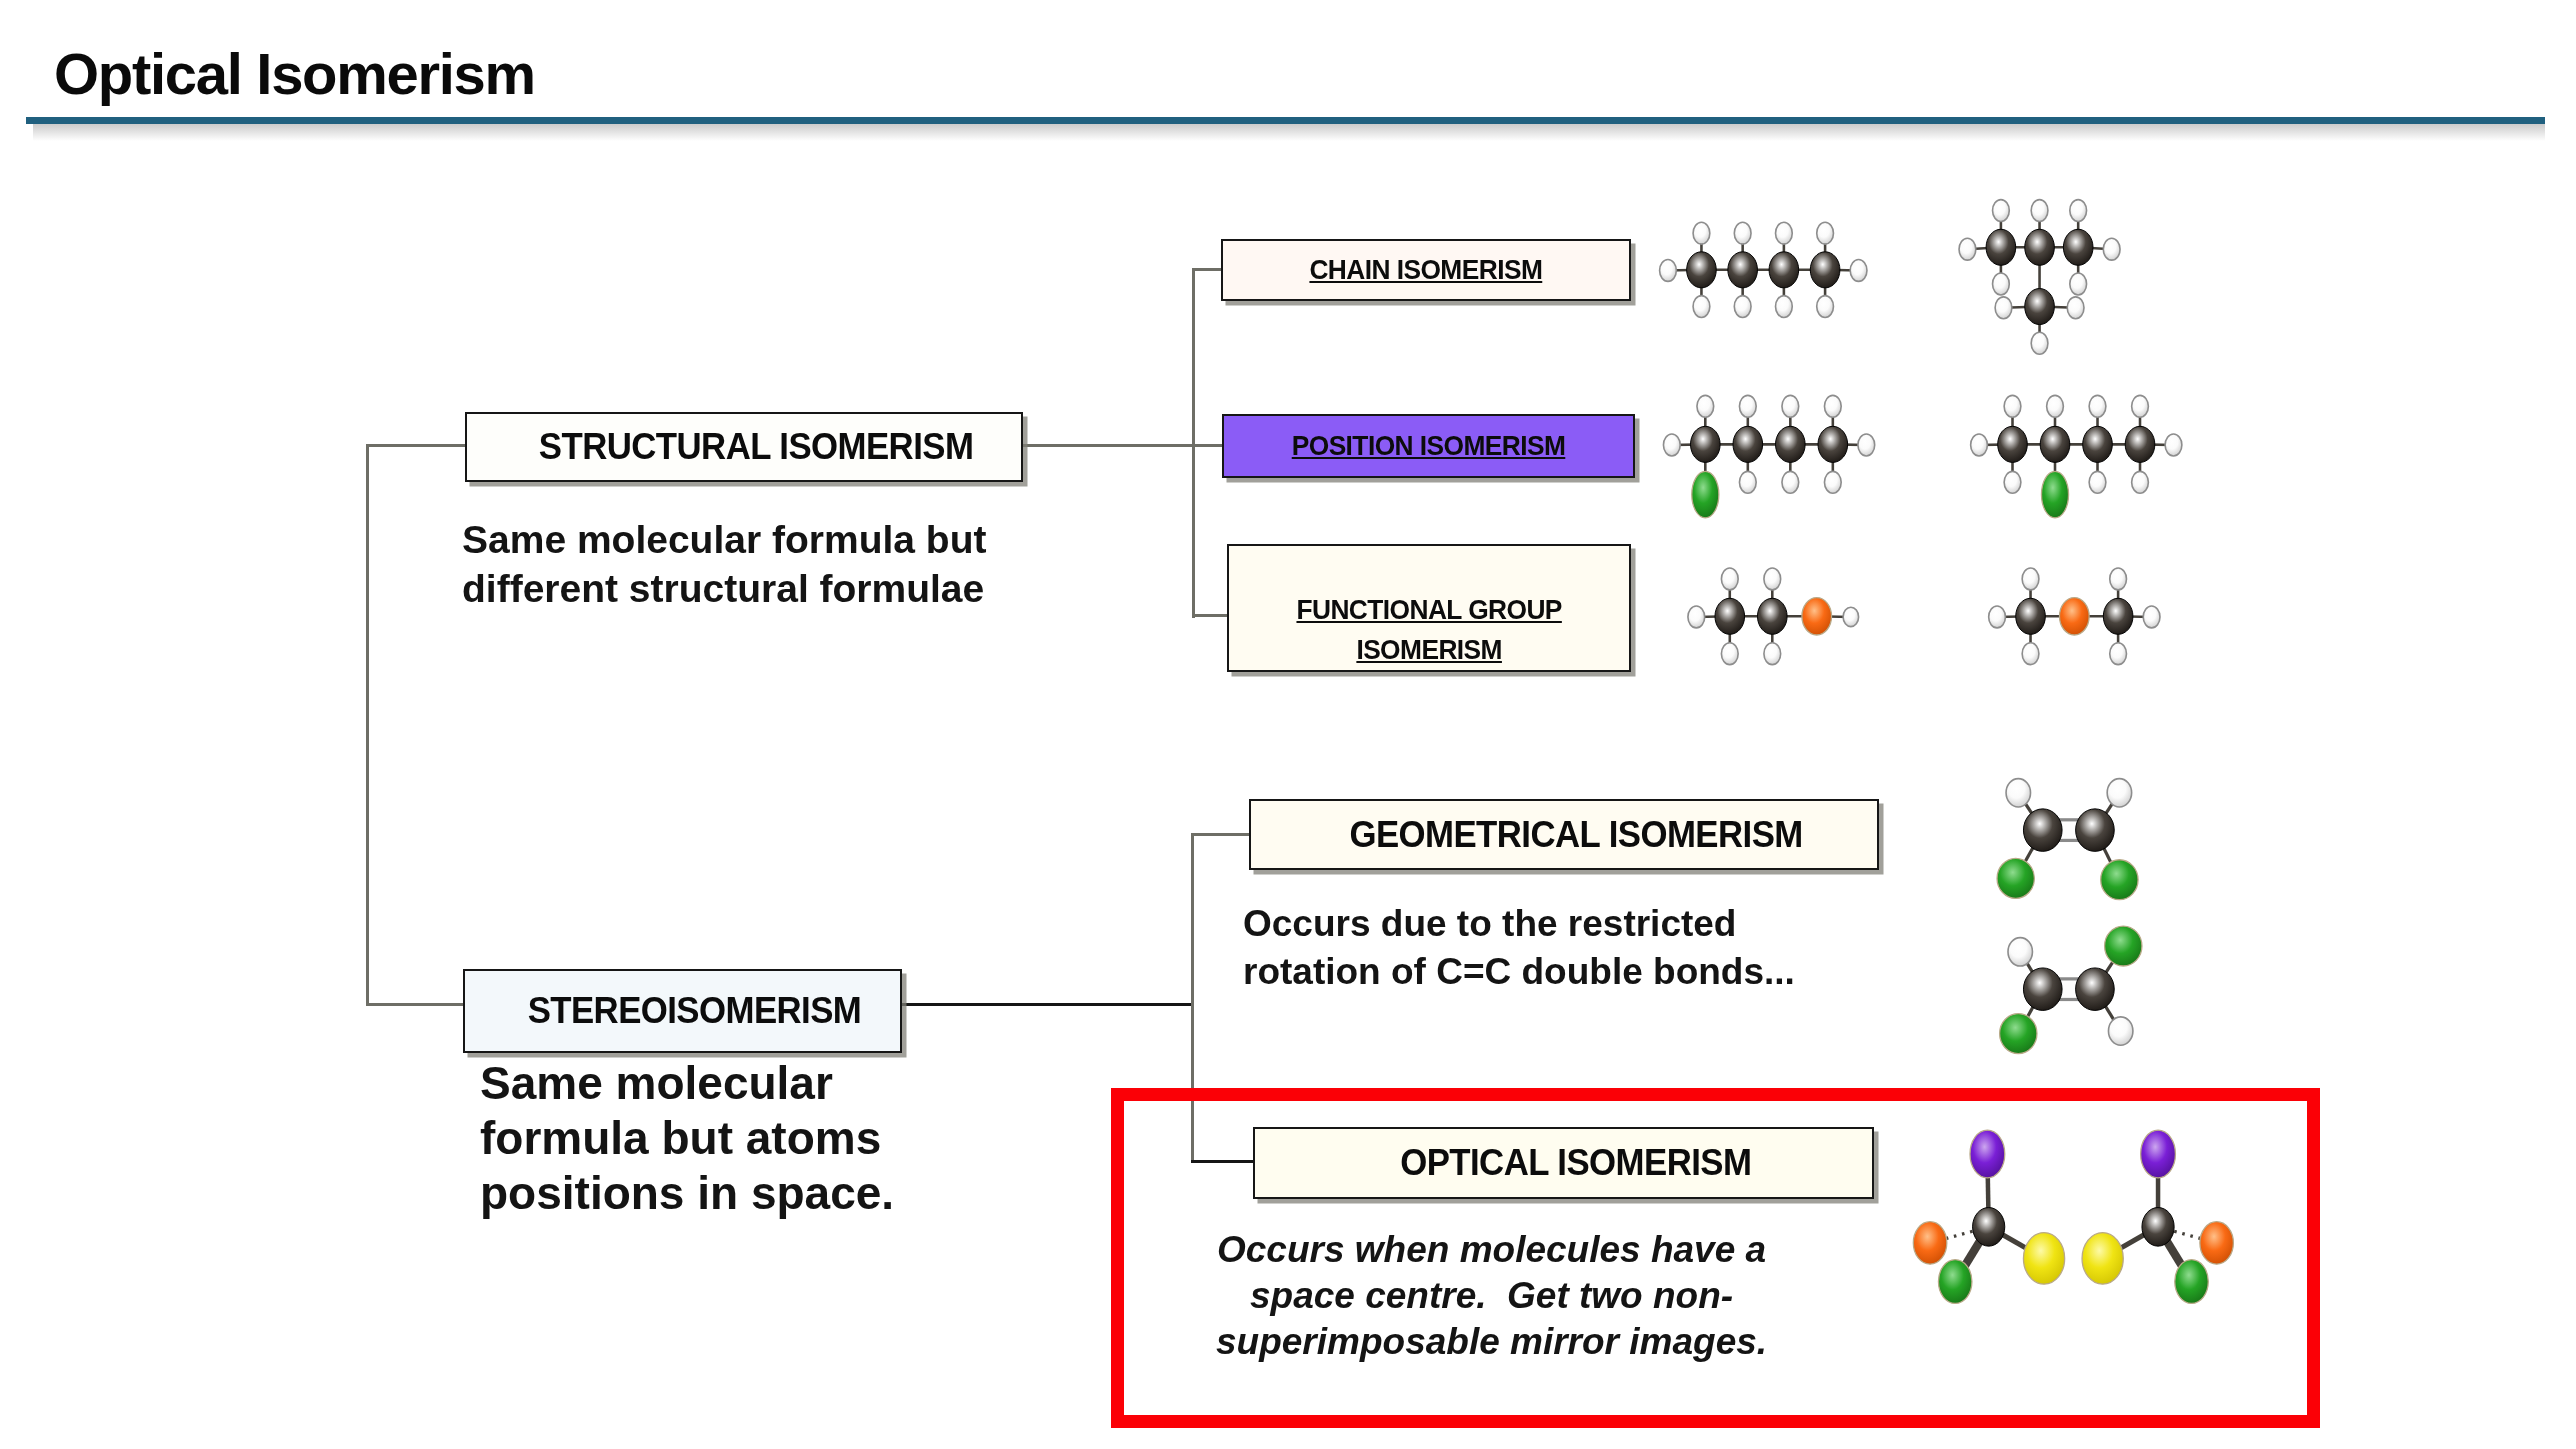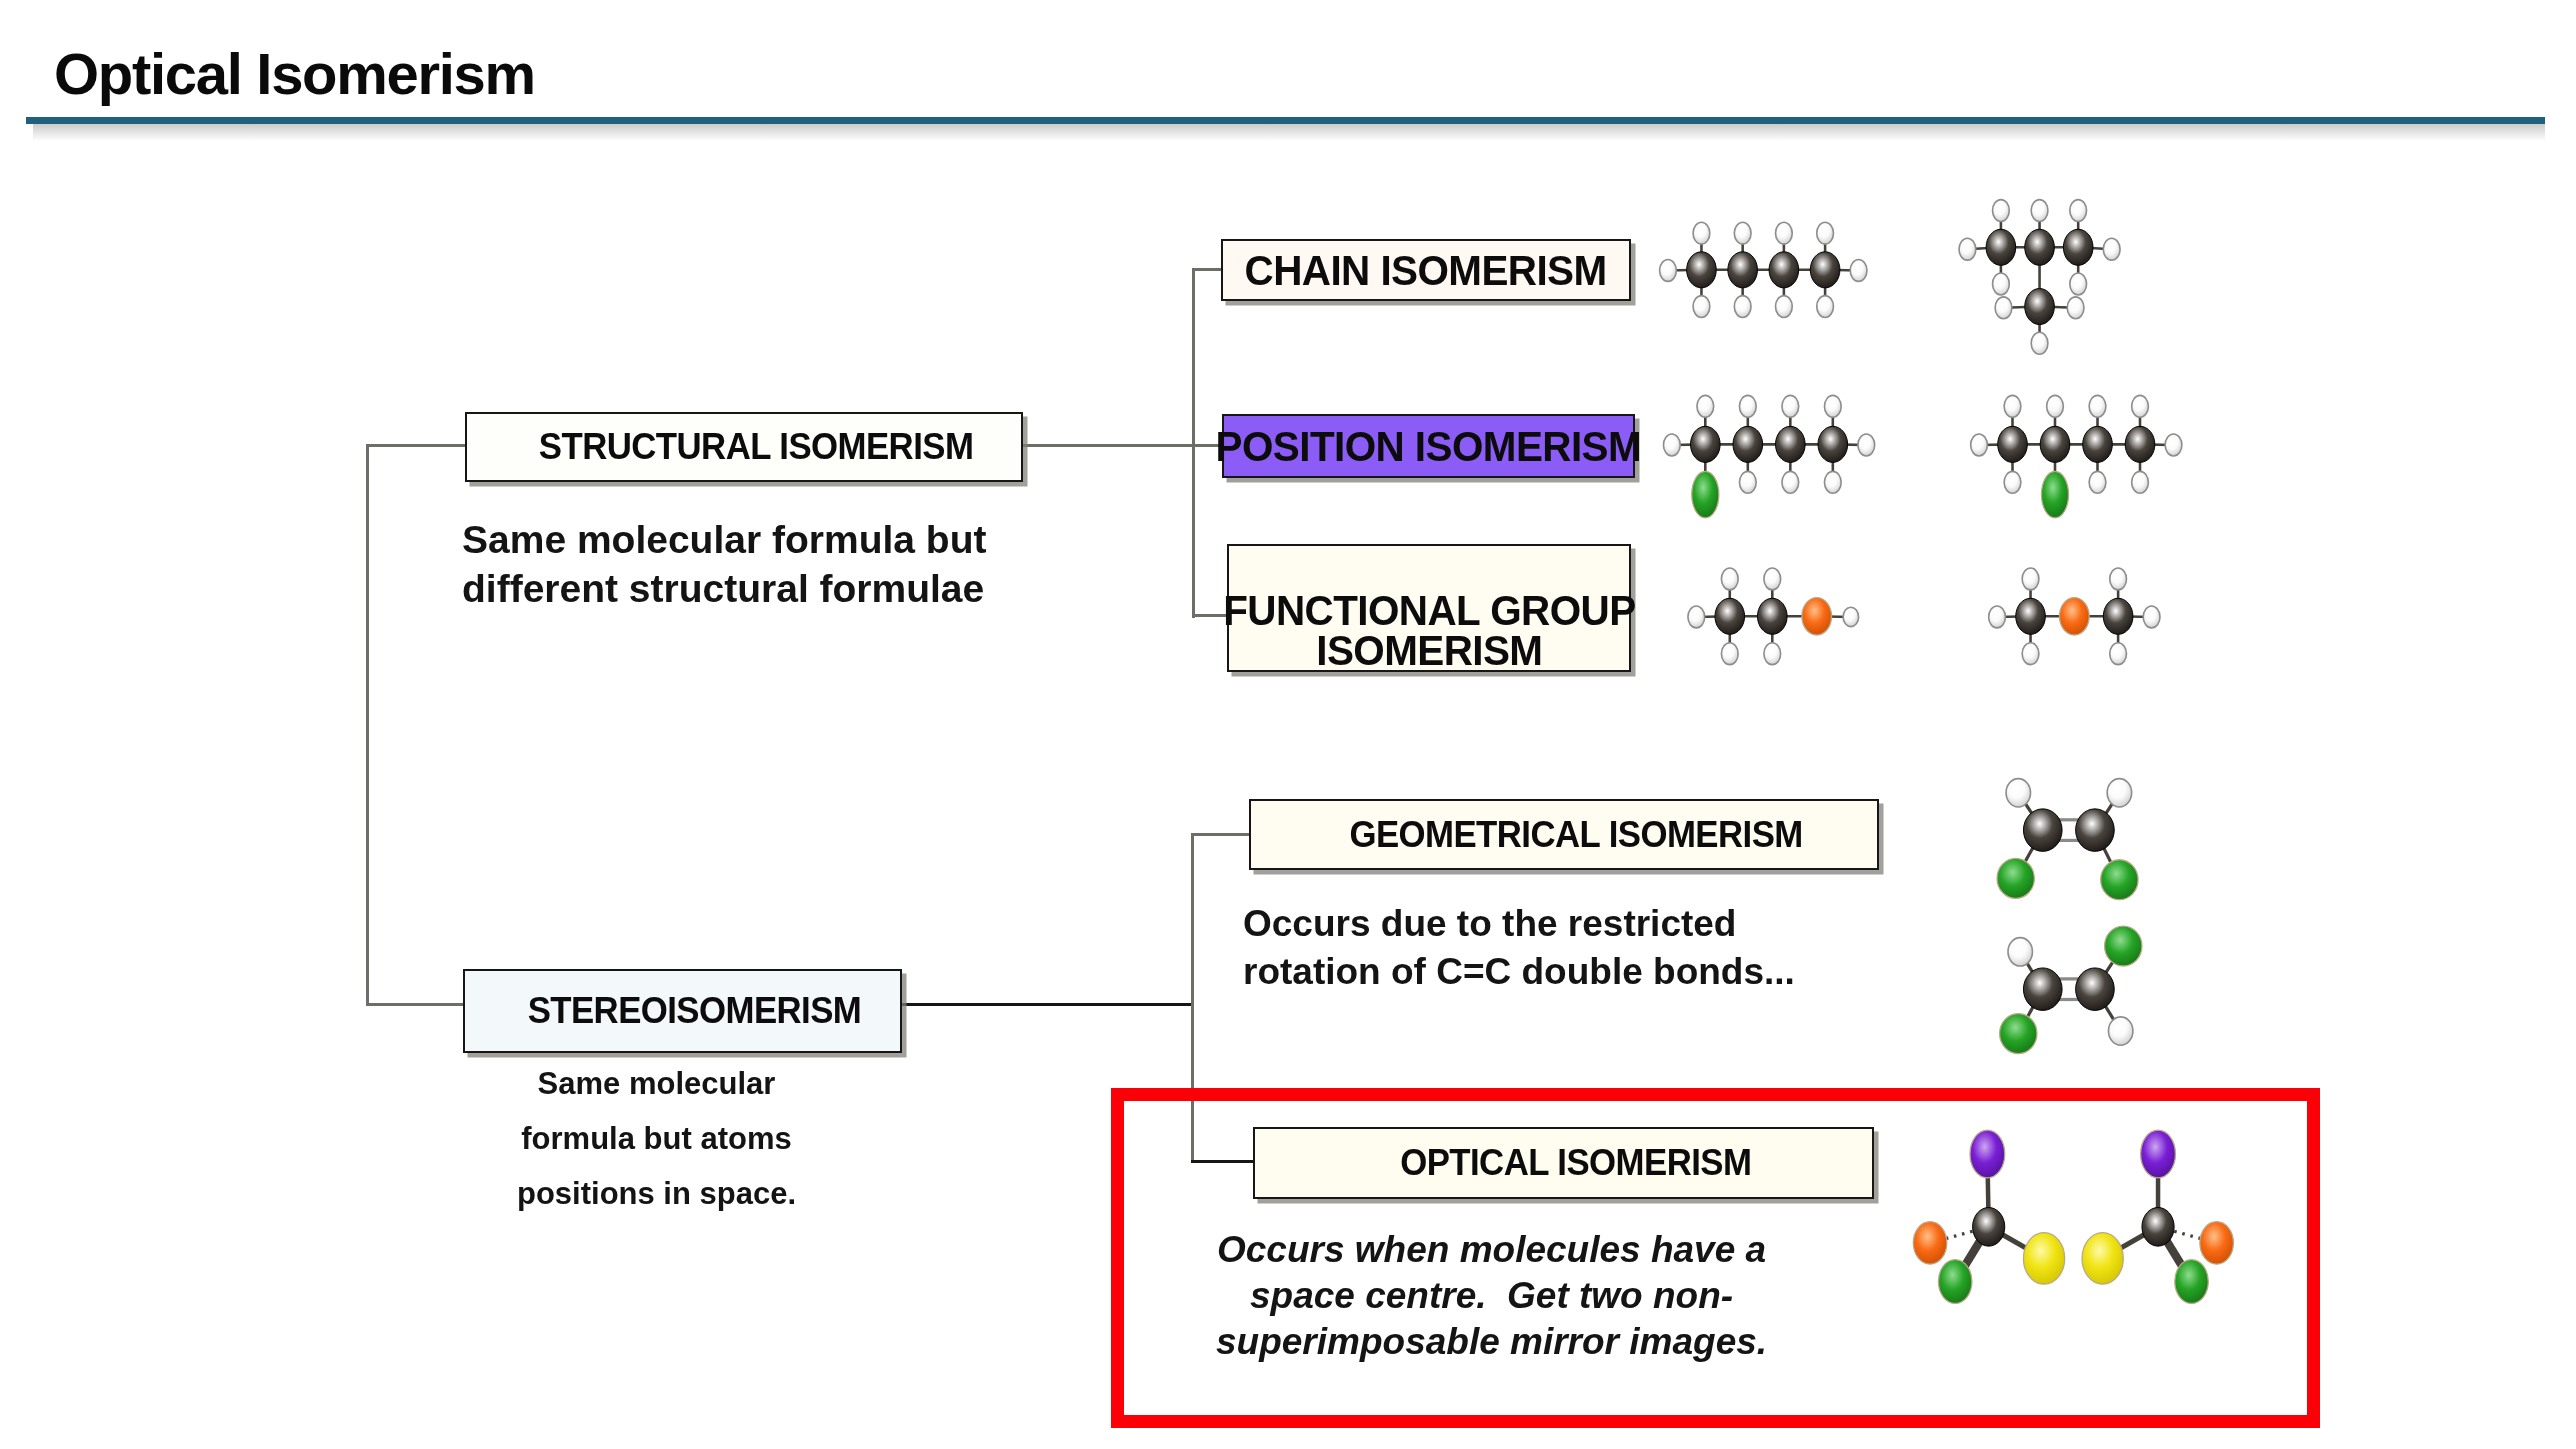--- a/index.html
+++ b/index.html
@@ -17,21 +17,21 @@
   .tline{position:absolute;background:#6e6e66;}
   .tline.dark{background:#161616;}
   .nbox{
     position:absolute;box-sizing:border-box;border:2.6px solid #161616;background:#fffdf6;
     box-shadow:4.5px 4.5px 0 rgba(130,128,120,.75);
     display:flex;align-items:center;justify-content:center;text-align:center;
     font-weight:bold;color:#0c0c0c;
   }
   .nbox .lbl{display:inline-block;transform:scaleX(.94);letter-spacing:-0.6px;white-space:pre;}
   .big{font-size:37px;padding-left:24px;}
-  .small{font-size:43px;}
+  .small{font-size:28px;text-decoration:underline;}
   .desc{position:absolute;font-weight:bold;color:#141414;}
   .desc div{white-space:pre;}
   .red-frame{position:absolute;left:1111px;top:1088px;width:1209px;height:340px;
     box-sizing:border-box;border:13px solid #fb0006;z-index:6;}
   svg{position:absolute;left:0;top:0;z-index:4;}
   .nbox{z-index:5;}
   .desc{z-index:5;}
 </style>
 </head>
 <body>
@@ -86,21 +86,21 @@
   <div class="desc" style="left:462px;top:515px;font-size:39px;line-height:49px;text-align:left;">
     <div>Same molecular formula but</div>
     <div>different structural formulae</div>
   </div>
 
   <div class="desc" style="left:1243px;top:900px;font-size:37px;line-height:48px;text-align:left;">
     <div>Occurs due to the restricted</div>
     <div>rotation of C=C double bonds...</div>
   </div>
 
-  <div class="desc" style="left:444px;top:1056px;width:425px;font-size:31px;line-height:55px;text-align:center;">
+  <div class="desc" style="left:480px;top:1056px;width:425px;font-size:46px;line-height:55px;text-align:left;">
     <div>Same molecular</div>
     <div>formula but atoms</div>
     <div>positions in space.</div>
   </div>
 
   <div class="desc" style="left:1216px;top:1227px;font-size:37px;line-height:46px;text-align:center;font-style:italic;">
     <div>Occurs when molecules have a</div>
     <div>space centre.  Get two non-</div>
     <div>superimposable mirror images.</div>
   </div>

